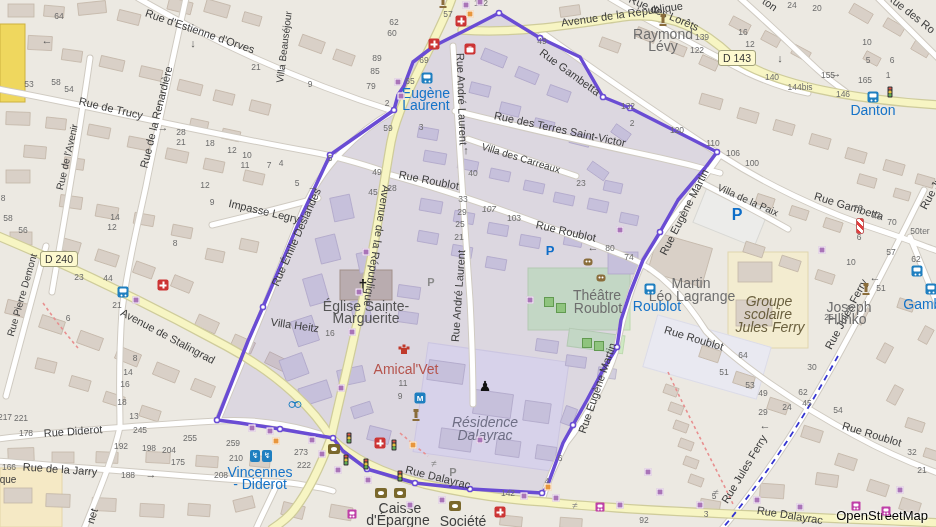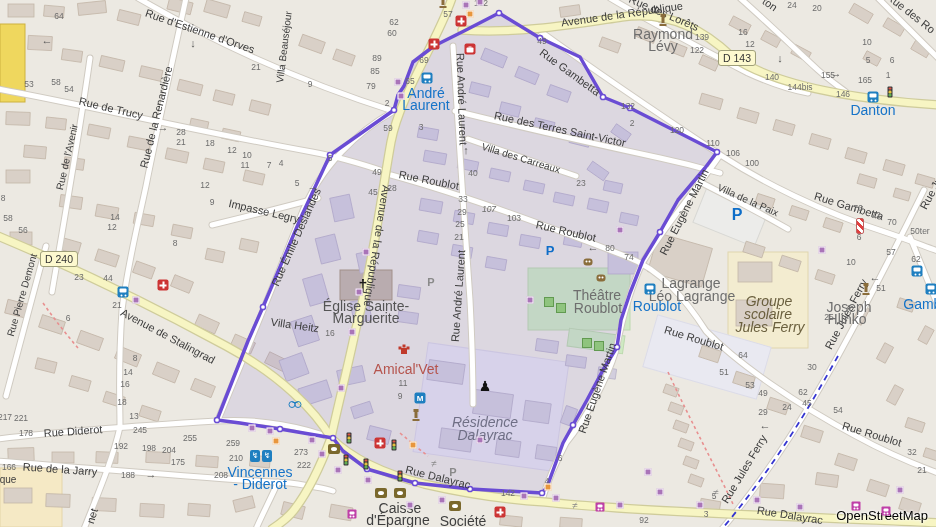--- a/index.html
+++ b/index.html
@@ -442,32 +442,32 @@
     <div class="hn" style="left: 301px; top: 452px; transform: translate(-50%, -50%);">273</div>
     <div class="hn" style="left: 304px; top: 465px; transform: translate(-50%, -50%);">222</div>
     <div class="hn" style="left: 508px; top: 493px; transform: translate(-50%, -50%); text-align: right;">142</div>
     <div class="hn" style="left: 403px; top: 383px; transform: translate(-50%, -50%);">11</div>
     <div class="hn" style="left: 400px; top: 396px; transform: translate(-50%, -50%);">9</div>
     <div class="hn" style="left: 560px; top: 458px; transform: translate(-50%, -50%);">6</div>
     <div class="hn" style="left: 547px; top: 481px; transform: translate(-50%, -50%);">4</div>
     <div class="hn" style="left: 714px; top: 496px; transform: translate(-50%, -50%);">5</div>
     <div class="hn" style="left: 706px; top: 514px; transform: translate(-50%, -50%);">3</div>
     <div class="hn" style="left: 644px; top: 520px; transform: translate(-50%, -50%);">92</div>
-    <div class="poi" style="left: 426px; top: 93px; transform: translate(-50%, -50%); color: rgb(22, 115, 200);">André</div>
+    <div class="poi" style="left: 426px; top: 93px; transform: translate(-50%, -50%); color: rgb(22, 115, 200);">Eugène</div>
     <div class="poi" style="left: 426px; top: 105px; transform: translate(-50%, -50%); color: rgb(22, 115, 200);">Laurent</div>
     <div class="poi" style="left: 873px; top: 110px; transform: translate(-50%, -50%); color: rgb(22, 115, 200);">Danton</div>
     <div class="poi" style="left: 657px; top: 306px; transform: translate(-50%, -50%); color: rgb(22, 115, 200);">Roublot</div>
     <div class="poi" style="left: 934px; top: 304px; transform: translate(-50%, -50%); color: rgb(22, 115, 200);">Gambetta</div>
     <div class="poi" style="left: 260px; top: 472px; transform: translate(-50%, -50%); color: rgb(22, 115, 200);">Vincennes</div>
     <div class="poi" style="left: 260px; top: 484px; transform: translate(-50%, -50%); color: rgb(22, 115, 200);">- Diderot</div>
     <div class="poi" style="left: 663px; top: 34px; transform: translate(-50%, -50%); color: rgb(110, 110, 110);">Raymond</div>
     <div class="poi" style="left: 663px; top: 46px; transform: translate(-50%, -50%); color: rgb(110, 110, 110);">Lévy</div>
     <div class="poi" style="left: 849px; top: 307px; transform: translate(-50%, -50%); color: rgb(110, 110, 110);">Joseph</div>
     <div class="poi" style="left: 847px; top: 319px; transform: translate(-50%, -50%); color: rgb(110, 110, 110);">Hlinko</div>
-    <div class="poi" style="left: 691px; top: 283px; transform: translate(-50%, -50%); color: rgb(110, 110, 110);">Lagrange</div>
+    <div class="poi" style="left: 691px; top: 283px; transform: translate(-50%, -50%); color: rgb(110, 110, 110);">Martin</div>
     <div class="poi" style="left: 692px; top: 296px; transform: translate(-50%, -50%); color: rgb(110, 110, 110);">Léo Lagrange</div>
     <div class="poi" style="left: 769px; top: 301px; transform: translate(-50%, -50%); color: rgb(106, 95, 62); font-style: italic;">Groupe</div>
     <div class="poi" style="left: 768px; top: 314px; transform: translate(-50%, -50%); color: rgb(106, 95, 62); font-style: italic;">scolaire</div>
     <div class="poi" style="left: 770px; top: 327px; transform: translate(-50%, -50%); color: rgb(106, 95, 62); font-style: italic;">Jules Ferry</div>
     <div class="poi" style="left: 597px; top: 295px; transform: translate(-50%, -50%); color: rgb(110, 110, 110);">Théâtre</div>
     <div class="poi" style="left: 598px; top: 308px; transform: translate(-50%, -50%); color: rgb(110, 110, 110);">Roublot</div>
     <div class="poi" style="left: 366px; top: 306px; transform: translate(-50%, -50%); color: rgb(85, 85, 85);">Église Sainte-</div>
     <div class="poi" style="left: 366px; top: 318px; transform: translate(-50%, -50%); color: rgb(85, 85, 85);">Marguerite</div>
     <div class="poi" style="left: 406px; top: 369px; transform: translate(-50%, -50%); color: rgb(181, 84, 77);">Amical'Vet</div>
     <div class="poi" style="left: 485px; top: 422px; transform: translate(-50%, -50%); color: rgb(111, 111, 133); font-style: italic;">Résidence</div>

